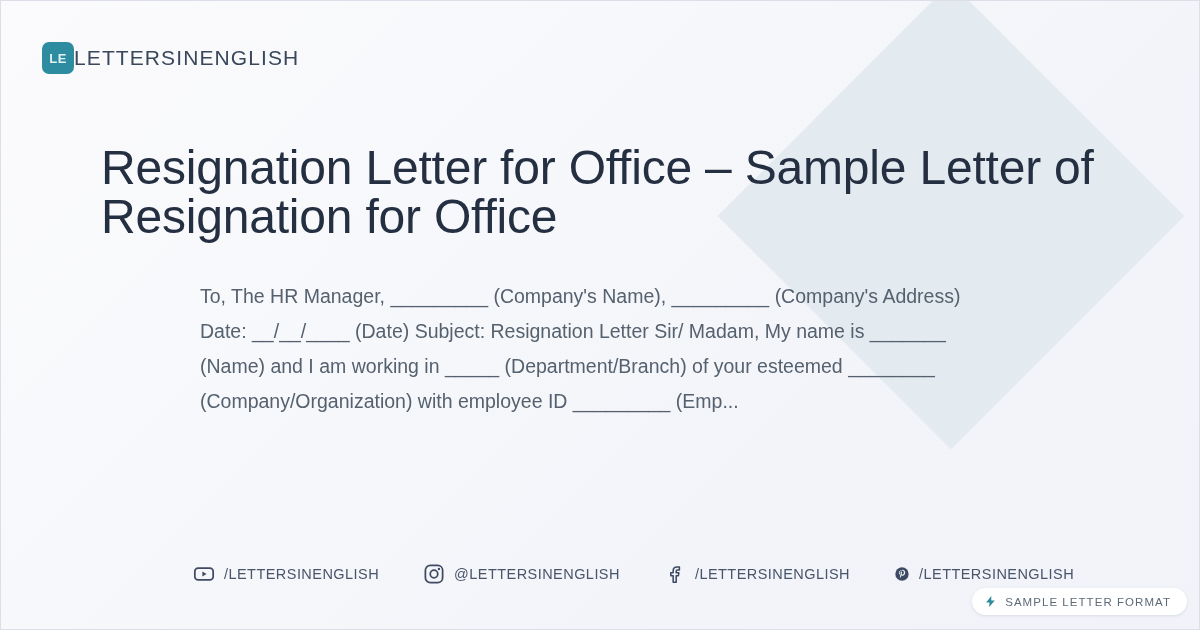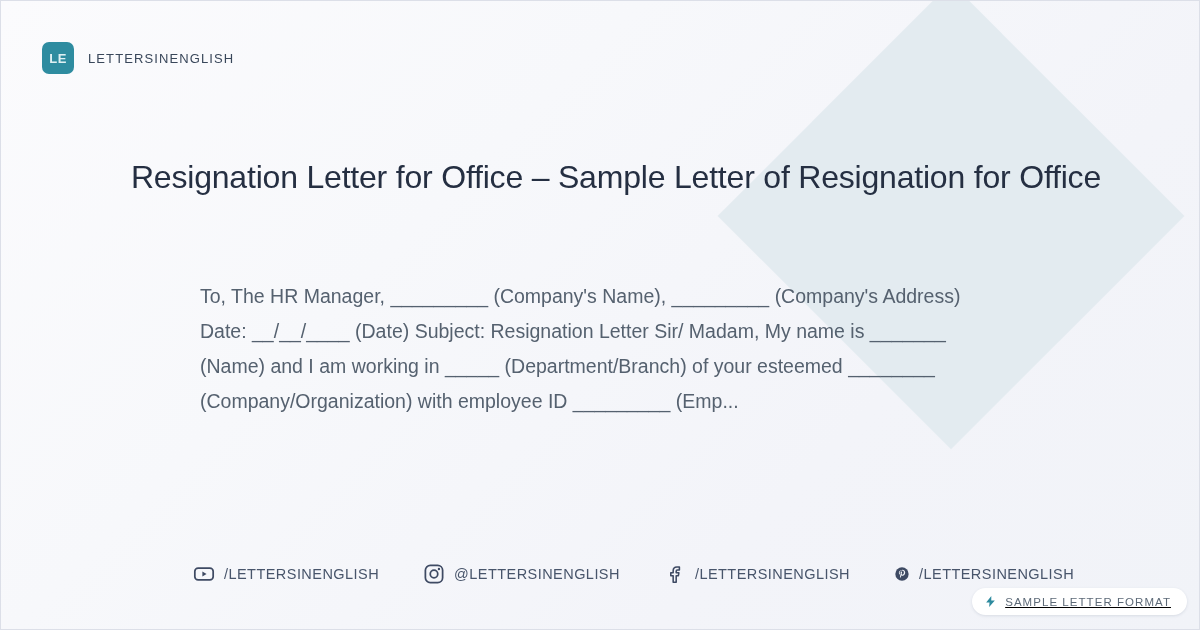--- a/index.html
+++ b/index.html
@@ -39,50 +39,49 @@
     pointer-events: none;
   }
 
   
   .brand {
     position: absolute;
     left: 41px;
     top: 41px;
     display: flex;
     align-items: center;
-    gap: 14px;
   }
   .brand-mark {
     width: 32px;
     height: 32px;
     border-radius: 7px;
     background: #2e8ca0;
     display: flex;
     align-items: center;
     justify-content: center;
     color: #dff0f3;
     font-size: 13px;
     font-weight: 600;
     letter-spacing: 0.5px;
   }
   .brand-name {
-    font-size: 13px;
+    font-size: 21px;
     letter-spacing: 1.1px;
     color: #39475a;
     font-weight: 500;
   }
 
   
   .title {
     position: absolute;
     left: 100px;
-    top: 152px;
+    top: 142px;
     width: 1000px;
-    text-align: right;
-    font-size: 32px;
+    text-align: left;
+    font-size: 48px;
     line-height: 49px;
     font-weight: 400;
     color: #252f42;
     letter-spacing: -0.2px;
   }
 
   
   .excerpt {
     position: absolute;
     left: 199px;
@@ -132,21 +131,20 @@
     right: 12px;
     bottom: 14px;
     height: 27px;
     padding: 0 16px 0 12px;
     background: #ffffff;
     border-radius: 14px;
     display: flex;
     align-items: center;
     gap: 8px;
     box-shadow: 0 1px 3px rgba(40,60,90,0.13);
-    text-decoration: underline;
   }
   .badge-icon { color: #2d8a9e; display: flex; align-items: center; }
   .badge-text {
     font-size: 11.5px;
     letter-spacing: 1.05px;
     color: #5d6a78;
     white-space: nowrap;
   }
 </style>
 </head>

